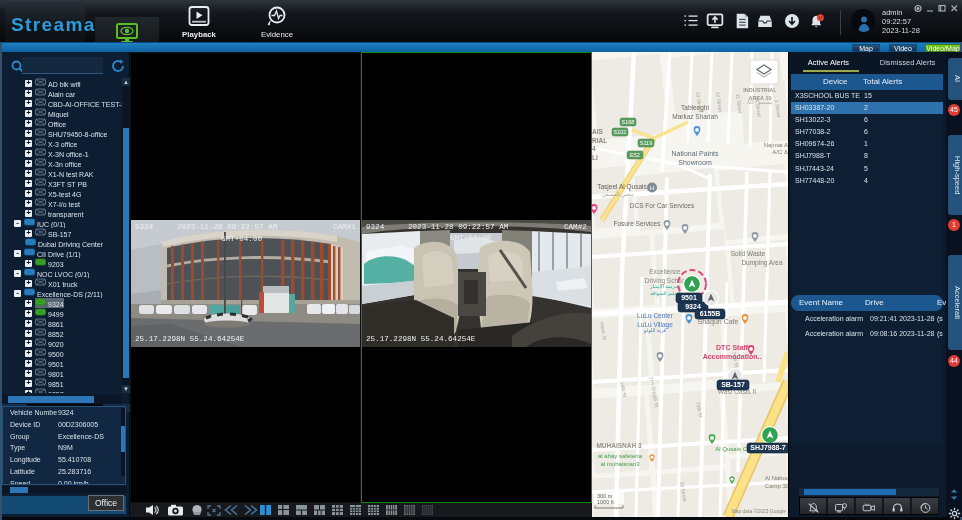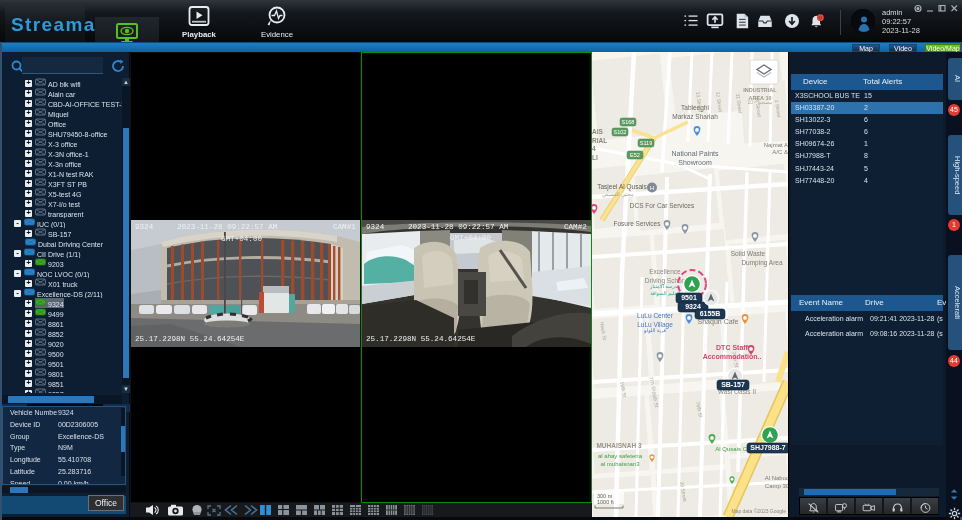--- a/index.html
+++ b/index.html
@@ -844,33 +844,38 @@
           <text x="5" y="452" font-size="5.5" fill="#5f5d56" font-family="Liberation Sans">1000 ft</text>
           <path d="M 3 453.5 L 3 456 L 31 456 L 31 453.5" fill="none" stroke="#5f5d56" stroke-width="0.8"></path>
         </g>
 <text x="194" y="461" font-size="5" fill="#8a877d" text-anchor="end" font-family="Liberation Sans">Map data ©2023 Google</text>
 </svg>
 </div>
   <div id="bLeft"></div>
     <div id="bRight"></div>
   <div id="collapseArrow">›</div>
   <div id="rightPanel">
+    <div id="alertTabs">
+      <div class="atab" style="left:0; width:79px; color:#fff;">Active Alerts</div>
+      <div class="atab" style="left:79px; width:79px;">Dismissed Alerts</div>
+      <div style="position:absolute; left:14px; top:18px; width:56px; height:2px; background:#9aa84e;"></div>
+    </div>
     <div id="alertTable">
-      <div class="ahdr"><span style="padding-left:12px;">Device</span><span style="position:absolute; left:72px;">Total Alerts</span></div>
+      <div class="ahdr"><span style="padding-left:12px;margin-left:20px;">Device</span><span style="position:absolute; left:72px;">Total Alerts</span></div>
       <div class="arow"><span style="display:inline-block;padding-left:4px;width:69px;overflow:hidden;white-space:nowrap;">X3SCHOOL BUS TEST</span><span class="av">15</span></div>
       <div class="arow sel2"><span style="padding-left:4px;">SH03387-20</span><span class="av">2</span></div>
       <div class="arow"><span style="padding-left:4px;">SH13022-3</span><span class="av">6</span></div>
       <div class="arow"><span style="padding-left:4px;">SH77038-2</span><span class="av">6</span></div>
       <div class="arow"><span style="padding-left:4px;">SH09674-26</span><span class="av">1</span></div>
       <div class="arow"><span style="padding-left:4px;">SHJ7988-T</span><span class="av">8</span></div>
       <div class="arow"><span style="padding-left:4px;">SHJ7443-24</span><span class="av">5</span></div>
       <div class="arow"><span style="padding-left:4px;">SH77448-20</span><span class="av">4</span></div>
     </div>
     <div id="eventTable">
-      <div class="ahdr" style="position:relative;"><span style="padding-left:8px;">Event Name</span><span style="position:absolute; left:74px;">Drive</span><span style="position:absolute; left:146px;">Ev</span></div>
+      <div class="ahdr" style="position:relative;border-radius:8px;"><span style="padding-left:8px;">Event Name</span><span style="position:absolute; left:74px;">Drive</span><span style="position:absolute; left:146px;">Ev</span></div>
       <div class="erow">Acceleration alarm<span class="ev1">09:21:41 2023-11-28</span><span class="ev2">(s</span></div>
       <div class="erow">Acceleration alarm<span class="ev1">09:08:16 2023-11-28</span><span class="ev2">(s</span></div>
     </div>
     <div id="rpHsb">
         <div id="rpHthumb"></div>
       </div>
     <div id="rpToolbar">
       <div class="rbtn" style="left:0;"><svg width="13" height="12" viewBox="0 0 16 15">
             <path d="M8 2 C5.5 2 4.5 4 4.5 6 L4.5 9 L3.2 11 H12.8 L11.5 9 L11.5 6 C11.5 4 10.5 2 8 2 Z" fill="none" stroke="#c8ced4" stroke-width="1.2"></path>
             <line x1="2" y1="2" x2="14" y2="13" stroke="#c8ced4" stroke-width="1.4"></line>

